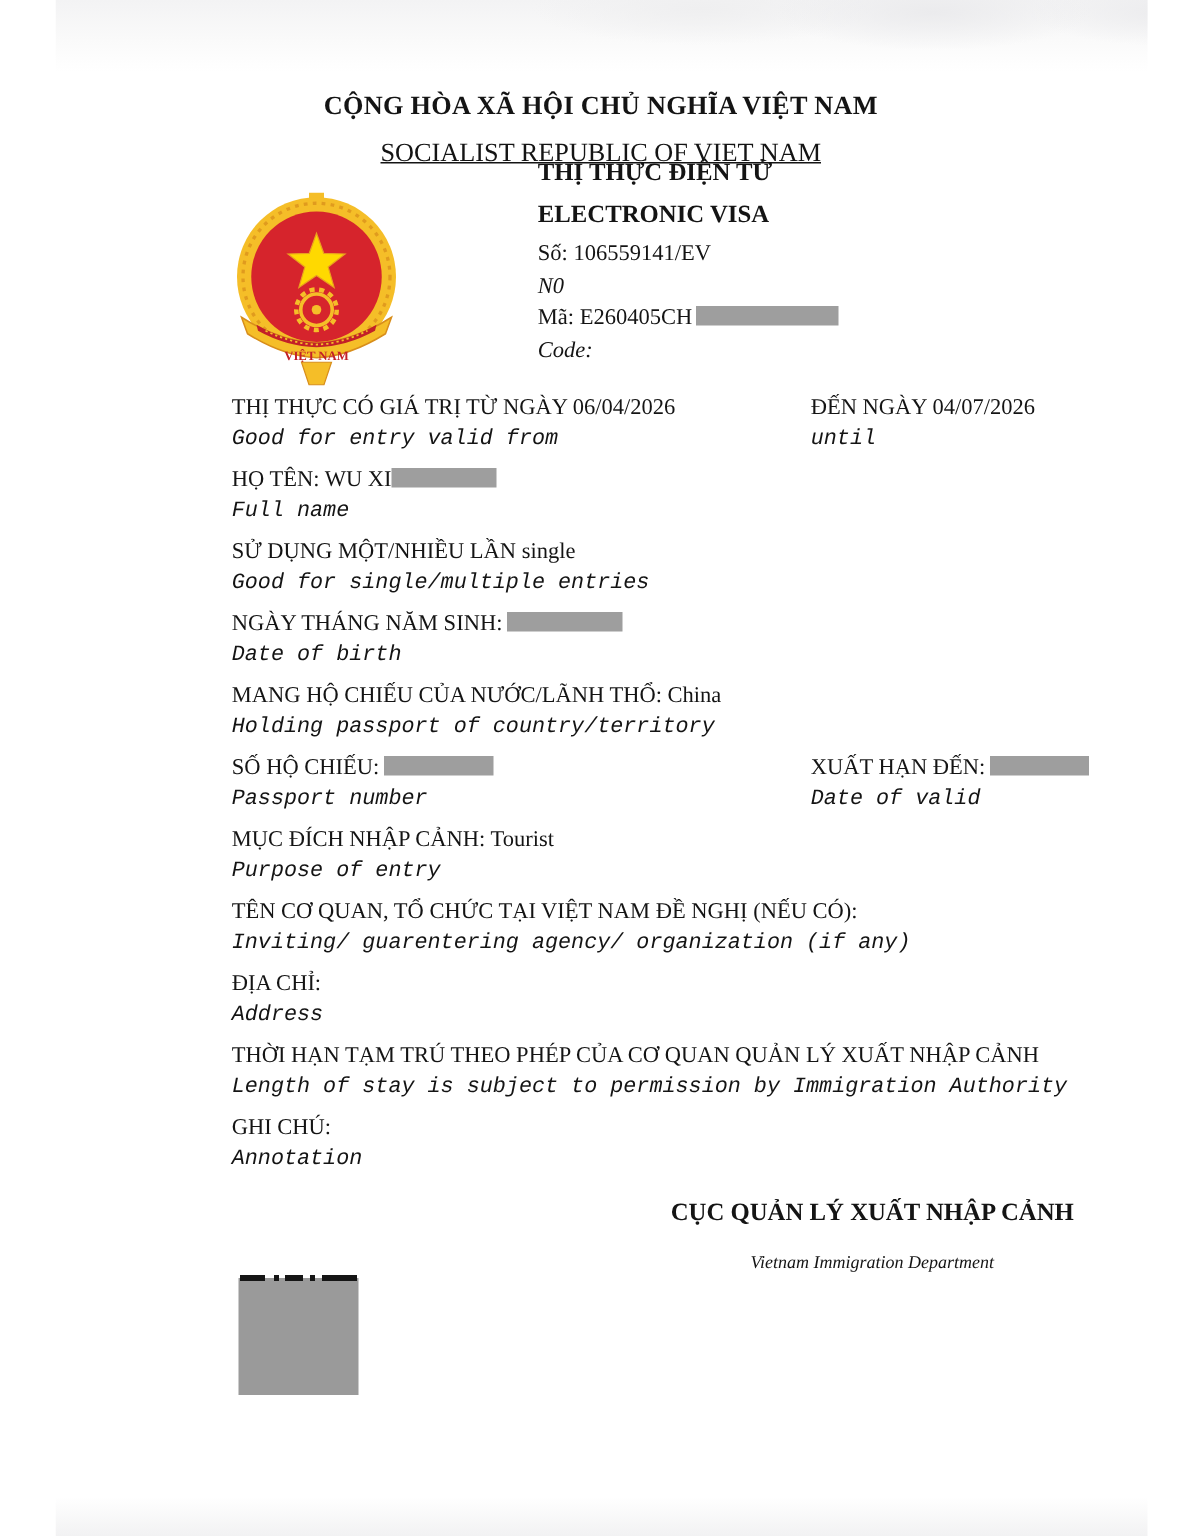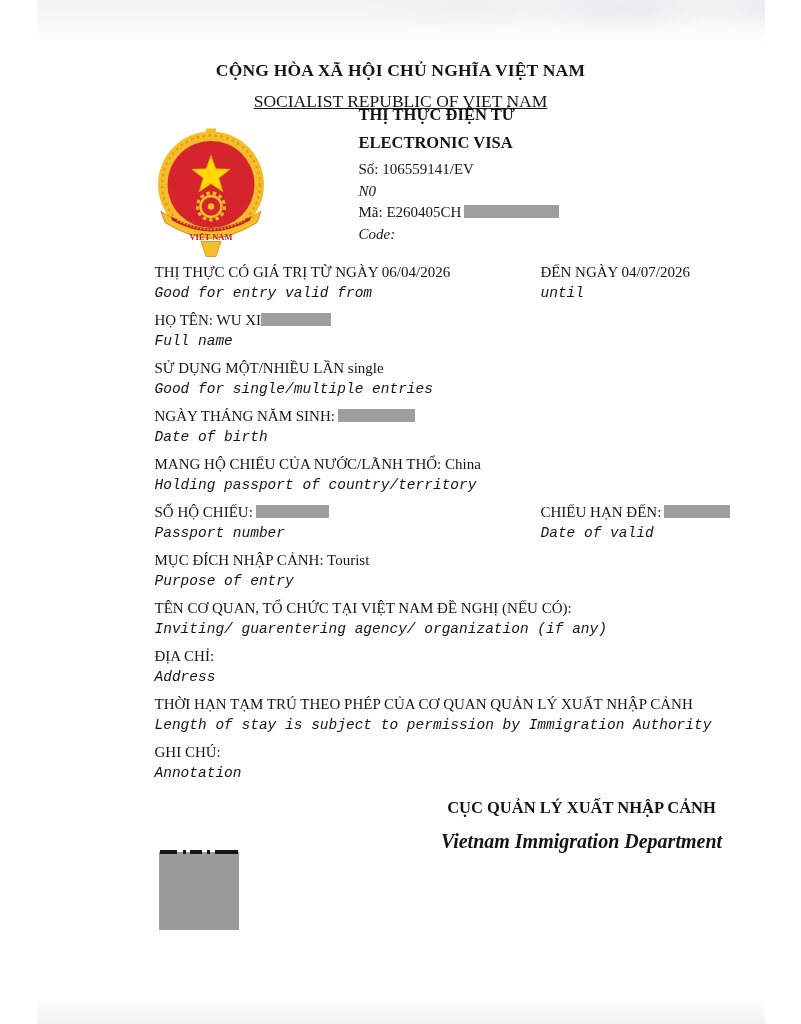--- a/index.html
+++ b/index.html
@@ -57,21 +57,21 @@
   .body{position:absolute;left:118px;top:262px;width:660px;}
   .field{margin-bottom:7px;}
   .line-vi{font-size:15px;line-height:20.5px;white-space:nowrap;}
   .line-en{font-size:14.5px;line-height:20.5px;font-style:italic;font-family:Liberation Mono, monospace;}
   .two-col{display:flex;gap:44px;}
   .col-l{width:342px;flex:0 0 342px;}
   .col-r{flex:1;}
   
   .footer{position:absolute;left:380px;top:797px;width:330px;text-align:center;}
   .footer-vi{font-size:16.5px;font-weight:bold;line-height:22px;margin-bottom:12px;}
-  .footer-en{font-size:20px;font-weight:bold;font-style:italic;line-height:20px;}
+  .footer-en{font-size:12px;font-weight:normal;font-style:italic;line-height:20px;}
   
   .stamp{
     position:absolute;left:122px;top:852px;width:80px;height:78px;
     background:#9a9a9a;
   }
   .stamp-marks{
     position:absolute;top:-2px;left:1px;width:78px;height:4px;
     background:linear-gradient(90deg,
       #151515 0 17px, rgba(0,0,0,0) 17px 23px,
       #151515 23px 26px, rgba(0,0,0,0) 26px 30px,
@@ -174,21 +174,21 @@
 
     <div class="field two-col">
       <div class="col-l">
         <div class="line-vi">
           <span>SỐ HỘ CHIẾU:</span><span class="redact rw-pass"></span>
         </div>
         <div class="line-en">Passport number</div>
       </div>
       <div class="col-r">
         <div class="line-vi">
-          <span>CHIẾU HẠN ĐẾN:</span><span class="redact rw-exp"></span>
+          <span>XUẤT HẠN ĐẾN:</span><span class="redact rw-exp"></span>
         </div>
         <div class="line-en">Date of valid</div>
       </div>
     </div>
 
     <div class="field">
       <div class="line-vi">
         <span>MỤC ĐÍCH NHẬP CẢNH:</span>
         <span>Tourist</span>
       </div>

